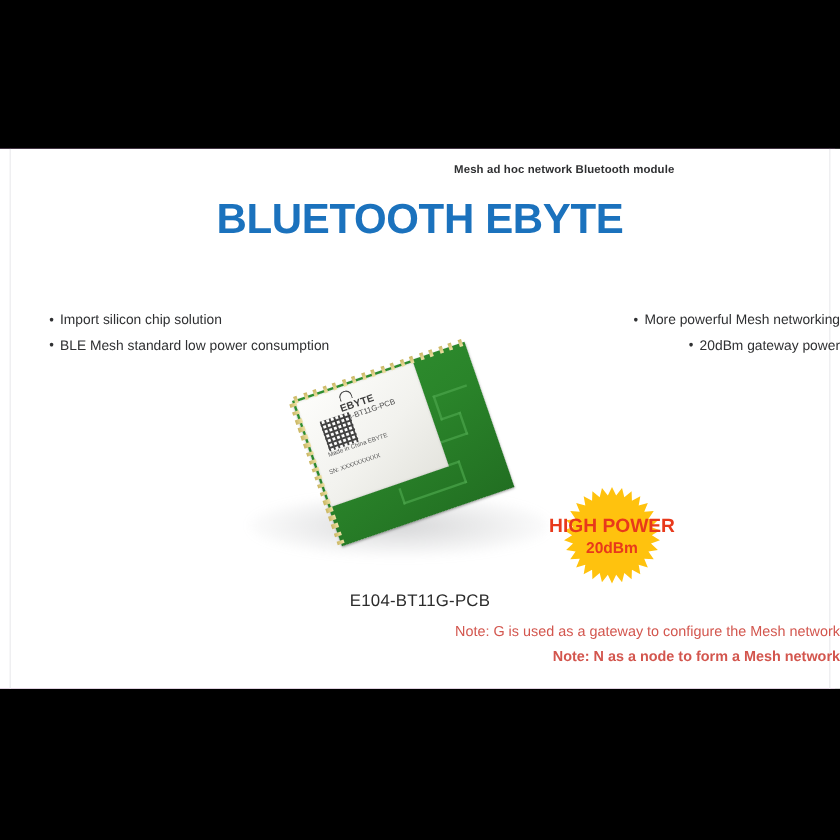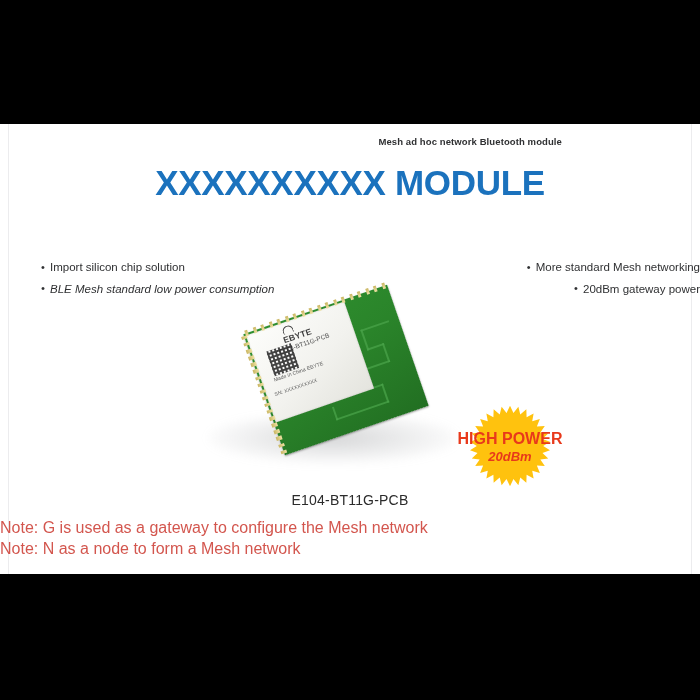--- a/index.html
+++ b/index.html
@@ -99,21 +99,21 @@
     padding-left: 9px;
   }
   .feature::before {
     content: "\2022";
     position: absolute;
     left: 0;
     top: -0.5px;
     font-size: 11px;
   }
   #feature-r1c1 { width: 196px; }
-  #feature-r2c1 { width: 288px; font-style: italic; }
+  #feature-r2c1 { width: 288px; }
 
   
   #product-figure {
     position: absolute;
     left: 190px;
     top: 180px;
     width: 290px;
     height: 180px;
   }
   #product-shadow {
@@ -253,67 +253,67 @@
     position: absolute;
     left: -12px;
     top: 24px;
     width: 106px;
     text-align: center;
     color: #e8391b;
     font-weight: bold;
     line-height: 1.25;
   }
   #badge-line1 { display: block; font-size: 16px; }
-  #badge-line2 { display: block; font-size: 13px; font-style: italic; }
+  #badge-line2 { display: block; font-size: 13px; }
 
   
   #product-name {
     position: absolute;
     top: 368px;
     left: 0;
     width: 700px;
     text-align: center;
     color: #2b2b2b;
     font-size: 14px;
     letter-spacing: 0.2px;
   }
   .note {
     position: absolute;
     left: 0;
     width: 700px;
-    text-align: left;
+    text-align: right;
     color: #d3564e;
-    font-size: 16px;
+    font-size: 12px;
   }
   #note-1 { top: 395px; }
-  #note-2 { top: 416px; }
+  #note-2 { top: 416px; font-weight: bold; }
 </style>
 </head>
 <body>
 
 <div id="page">
 
   <div id="letterbox-top"></div>
   <div id="letterbox-bottom"></div>
 
   <div id="panel">
 
     <div id="panel-edge-left"></div>
     <div id="panel-edge-right"></div>
 
     <div id="eyebrow">Mesh ad hoc network Bluetooth module</div>
 
     <div id="headline">
-      <span class="line">XXXXXXXXXX MODULE</span>
+      <span class="line">BLUETOOTH EBYTE</span>
     </div>
 
     <div id="features">
       <div class="feature-row">
         <span class="feature" id="feature-r1c1">Import silicon chip solution</span>
-        <span class="feature">More standard Mesh networking</span>
+        <span class="feature">More powerful Mesh networking</span>
       </div>
       <div class="feature-row">
         <span class="feature" id="feature-r2c1">BLE Mesh standard low power consumption</span>
         <span class="feature">20dBm gateway power</span>
       </div>
     </div>
 
     <div id="product-figure">
 
       <div id="product-shadow"></div>

